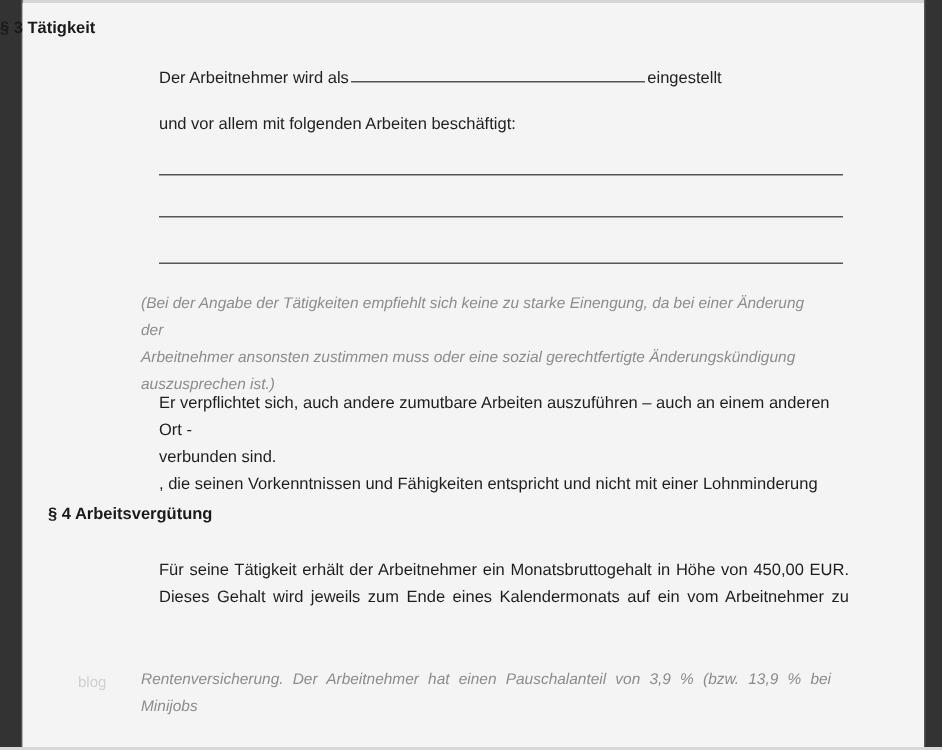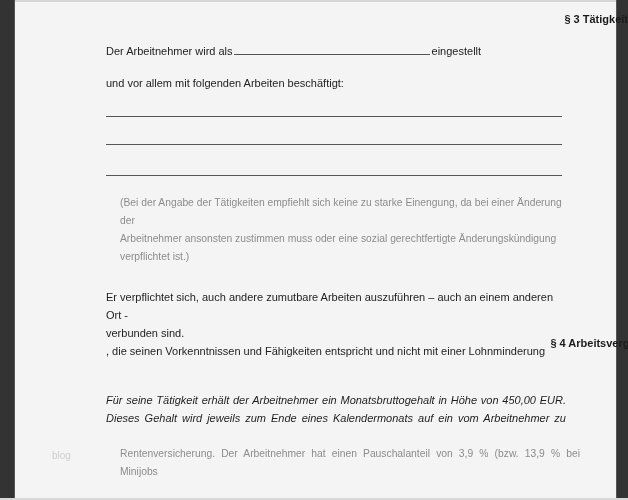--- a/index.html
+++ b/index.html
@@ -7,25 +7,25 @@
       width: 628px; height: 500px; overflow: hidden; position: relative;
       background: #f4f4f4;
       font-family: "Liberation Sans", sans-serif;
     }
     .frame-top { position: absolute; left: 0; top: 0; width: 628px; height: 2px; background: #d6d6d6; }
     .frame-bottom { position: absolute; left: 0; bottom: 0; width: 628px; height: 2px; background: #d8d8d8; }
     .bar-left { position: absolute; left: 0; top: 0; width: 14px; height: 500px; background: #333333; border-right: 1px solid #555; }
     .bar-right { position: absolute; right: 0; top: 0; width: 11px; height: 500px; background: #333333; border-left: 1px solid #555; }
     .page { position: absolute; left: 15px; top: 2px; width: 601px; height: 496px; background: #f4f4f4; }
     .abs { position: absolute; }
-    .heading { font-weight: bold; font-size: 11px; color: #1a1a1a; text-align: right; width: 628px; left: 0; }
+    .heading { font-weight: bold; font-size: 11px; color: #1a1a1a; text-align: left; width: 628px; left: 0; }
     .txt { font-size: 11px; color: #222; left: 106px; }
     .blank-inline { display: inline-block; width: 196px; border-bottom: 1px solid #555; height: 10px; vertical-align: baseline; margin: 0 2px 0 1px; }
     .rule { left: 106px; width: 456px; height: 0; border-top: 1px solid #555; }
-    .note { left: 120px; width: 456px; font-size: 10.3px; color: #8c8c8c; line-height: 18px; }
+    .note { left: 94px; width: 456px; font-size: 10.3px; font-style: italic; color: #8c8c8c; line-height: 18px; }
     .para { left: 106px; width: 460px; font-size: 11px; color: #1e1e1e; line-height: 18px; }
     .justify { text-align: justify; text-align-last: left; }
     .watermark { left: 40px; font-size: 10px; color: #cfcfcf; }
   </style>
 </head>
 <body>
 
 <div class="frame-top"></div>
 <div class="bar-left"></div>
 <div class="bar-right"></div>
@@ -40,32 +40,32 @@
 
 <div class="abs txt" style="top:77px;">und vor allem mit folgenden Arbeiten beschäftigt:</div>
 
 <div class="abs rule" style="top:116px;"></div>
 <div class="abs rule" style="top:144px;"></div>
 <div class="abs rule" style="top:175px;"></div>
 
 <div class="abs note" style="top:194px;">
   <div>(Bei der Angabe der Tätigkeiten empfiehlt sich keine zu starke Einengung, da bei einer Änderung der</div>
   <div>Arbeitnehmer ansonsten zustimmen muss oder eine sozial gerechtfertigte Änderungskündigung</div>
-  <div>verpflichtet ist.)</div>
+  <div>auszusprechen ist.)</div>
 </div>
 
-<div class="abs para" style="top:260px;margin-top:28px;">
+<div class="abs para" style="top:260px;">
   <div>Er verpflichtet sich, auch andere zumutbare Arbeiten auszuführen – auch an einem anderen Ort -</div>
   <div>verbunden sind.</div>
   <div>, die seinen Vorkenntnissen und Fähigkeiten entspricht und nicht mit einer Lohnminderung</div>
 </div>
 
 <div class="abs heading" style="top:337px;padding-left:32px;">§ 4 Arbeitsvergütung</div>
 
-<div class="abs para" style="top:391px;font-style:italic;">
+<div class="abs para" style="top:371px;">
   <div class="justify" style="text-align-last:justify;">Für seine Tätigkeit erhält der Arbeitnehmer ein Monatsbruttogehalt in Höhe von 450,00 EUR.</div>
   <div class="justify" style="text-align-last:justify;">Dieses Gehalt wird jeweils zum Ende eines Kalendermonats auf ein vom Arbeitnehmer zu</div>
 </div>
 
 <div class="abs watermark" style="top:450px;margin-left:12px;">blog</div>
 
 <div class="abs note" style="top:445px; width:460px;">
   <div class="justify" style="text-align-last:justify;">Rentenversicherung. Der Arbeitnehmer hat einen Pauschalanteil von 3,9 % (bzw. 13,9 % bei Minijobs</div>
 
 </div>

